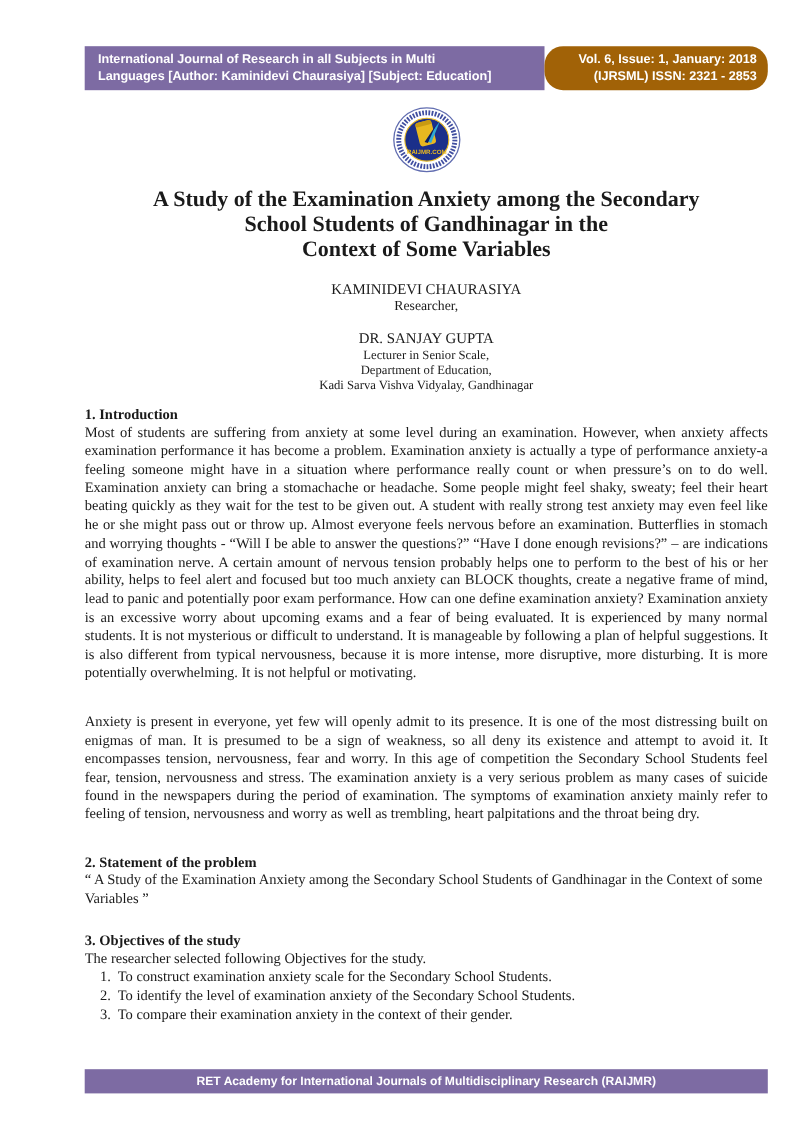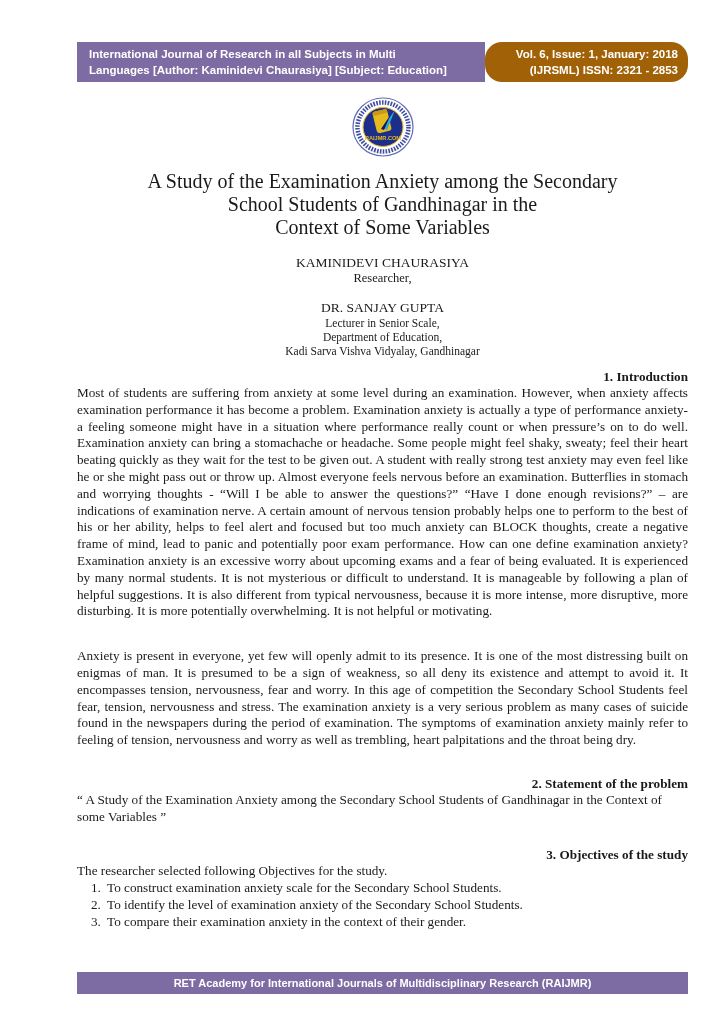--- a/index.html
+++ b/index.html
@@ -5,21 +5,21 @@
   * { margin: 0; padding: 0; box-sizing: border-box; }
   html, body { background: #e9e9e9; }
   .page {
     position: relative;
     width: 724px;
     height: 1024px;
     background: #ffffff;
     overflow: hidden;
     display: flex;
     flex-direction: column;
-    padding: 42px 36px 30px 77px;
+    padding: 42px 26px 30px 77px;
     font-family: "Liberation Serif", serif;
     color: #1a1a1a;
   }
   
   .header { display: flex; width: 100%; }
   .header-left {
     flex: 1;
     background: #7d6ba3;
     color: #ffffff;
     font-family: "Liberation Sans", sans-serif;
@@ -39,35 +39,34 @@
     text-align: right;
     padding: 4px 10px;
     border-radius: 17px;
   }
   
   .logo-row { text-align: center; margin-top: 14px; height: 62px; }
   
   .title {
     margin-top: 12px;
     text-align: center;
-    font-weight: normal;
+    font-weight: bold;
     font-size: 20px;
     line-height: 23px;
   }
   .authors { margin-top: 16px; text-align: center; }
   .author-name { font-size: 13.5px; line-height: 16px; }
   .author-role-main { font-size: 12.5px; line-height: 15px; }
   .author-block-2 { margin-top: 14px; }
   .author-role-small { font-size: 11.5px; line-height: 14px; }
   
   .section-heading {
     font-weight: bold;
     font-size: 13.2px;
     line-height: 17px;
-    text-align: right;
   }
   .sec-intro { margin-top: 10px; }
   .body-text {
     font-size: 13.2px;
     line-height: 16.8px;
     text-align: justify;
   }
   .para-2 { margin-top: 28px; }
   .sec-statement { margin-top: 26px; }
   .statement-body { font-weight: normal; text-align: left; }

